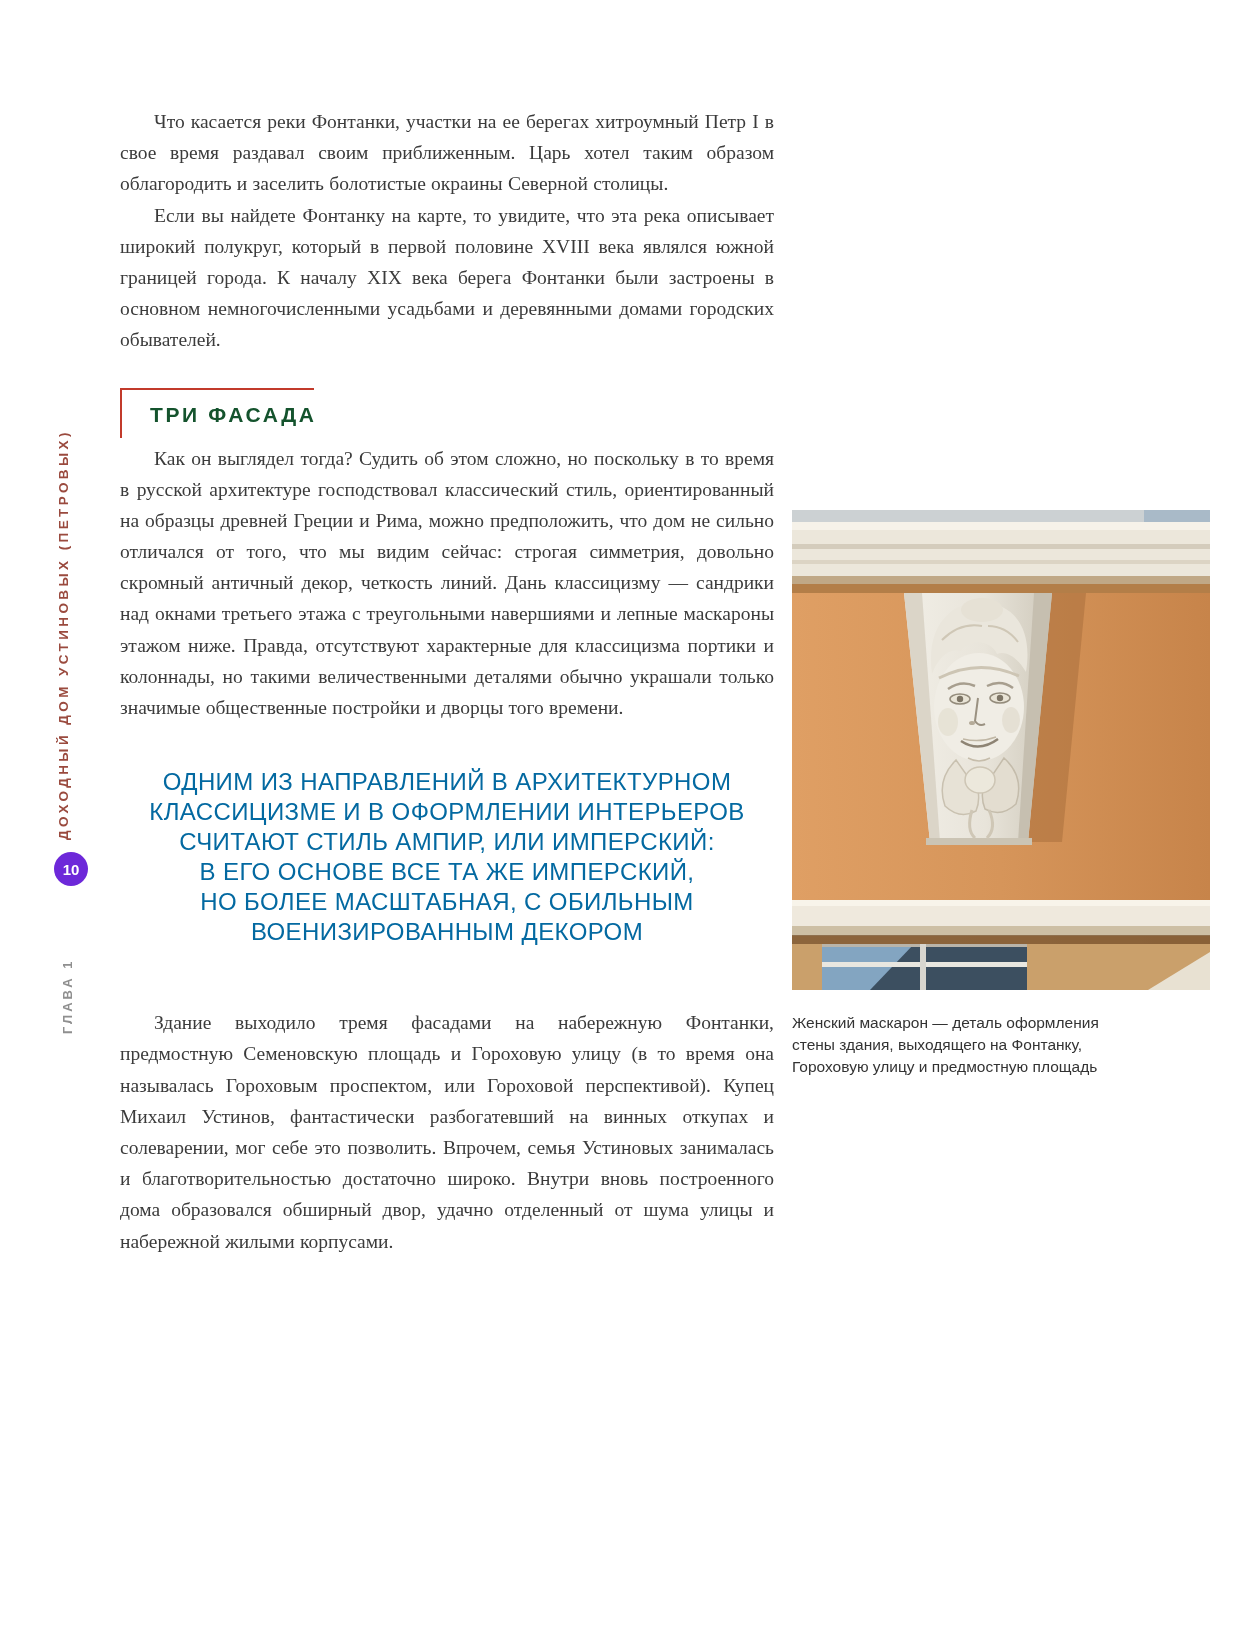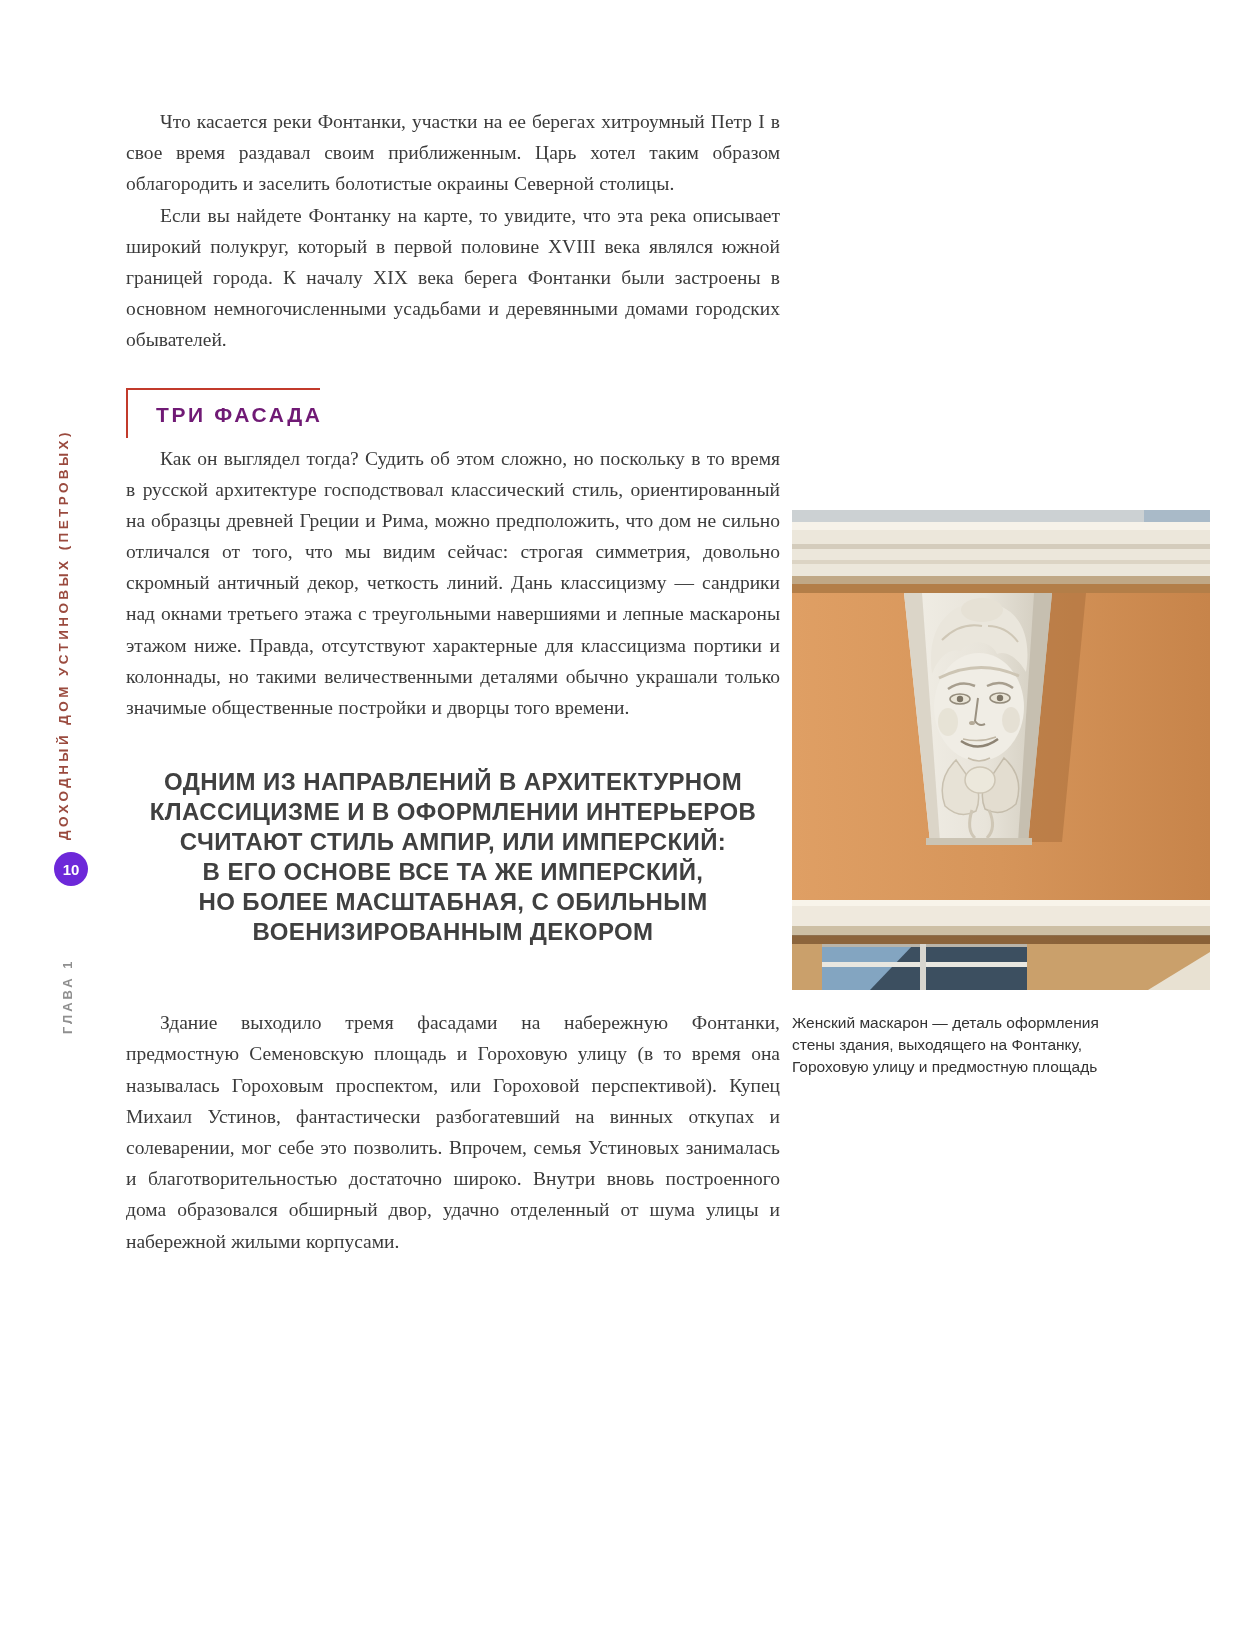--- a/index.html
+++ b/index.html
@@ -22,38 +22,38 @@
     font-size:15px;font-weight:bold;display:flex;align-items:center;justify-content:center;
   }
   .chapter-label{
     position:absolute;left:60px;top:930px;height:104px;
     writing-mode:vertical-rl;transform:rotate(180deg);
     font-family:"Liberation Sans",sans-serif;font-size:13px;font-weight:bold;
     letter-spacing:3px;color:#8f8f8f;white-space:nowrap;
   }
 
   
-  .column{position:absolute;left:126px;top:106px;width:654px;}
+  .column{position:absolute;left:120px;top:106px;width:654px;}
   .para{
     font-size:19.5px;line-height:1.6;color:#3b3b3b;text-align:justify;
     text-indent:34px;margin:0;word-spacing:0.4px;
   }
   .section-block{position:relative;margin-top:32px;margin-bottom:16px;padding:15px 0 0 30px;}
   .section-bracket{
     position:absolute;left:0;top:0;width:192px;height:48px;
     border-top:2px solid #c23a2b;border-left:2px solid #c23a2b;
   }
   .section-title{
     font-family:"Liberation Sans",sans-serif;font-weight:bold;font-size:21px;
-    letter-spacing:2.6px;color:#701a75;margin:0;
+    letter-spacing:2.6px;color:#14532d;margin:0;
   }
   .pullquote{
     margin:44px auto 0;width:630px;text-align:center;
-    font-family:"Liberation Sans",sans-serif;font-weight:bold;font-size:24px;
-    line-height:30px;letter-spacing:0.4px;color:#404040;
+    font-family:"Liberation Sans",sans-serif;font-weight:normal;font-size:24px;
+    line-height:30px;letter-spacing:0.4px;color:#0369a1;
   }
   .pq-line{display:block;white-space:nowrap;}
   .para-last{margin-top:60px;}
 
   
   .photo-figure{position:absolute;left:792px;top:510px;width:464px;margin:0;}
   .photo-frame{width:418px;height:480px;overflow:hidden;}
   .photo-caption{
     margin-top:22px;width:320px;
     font-family:"Liberation Sans",sans-serif;font-size:15.5px;font-weight:500;

